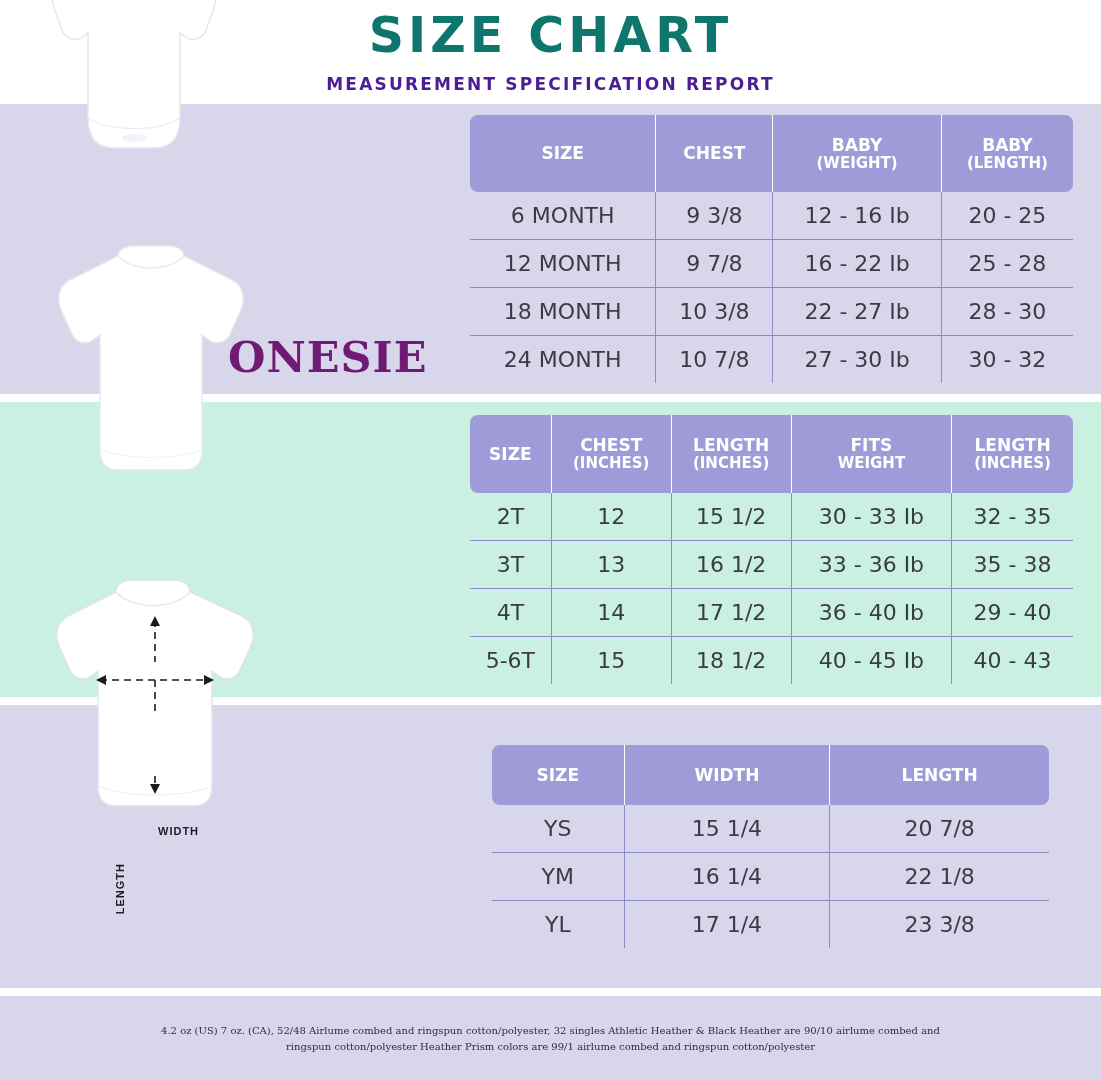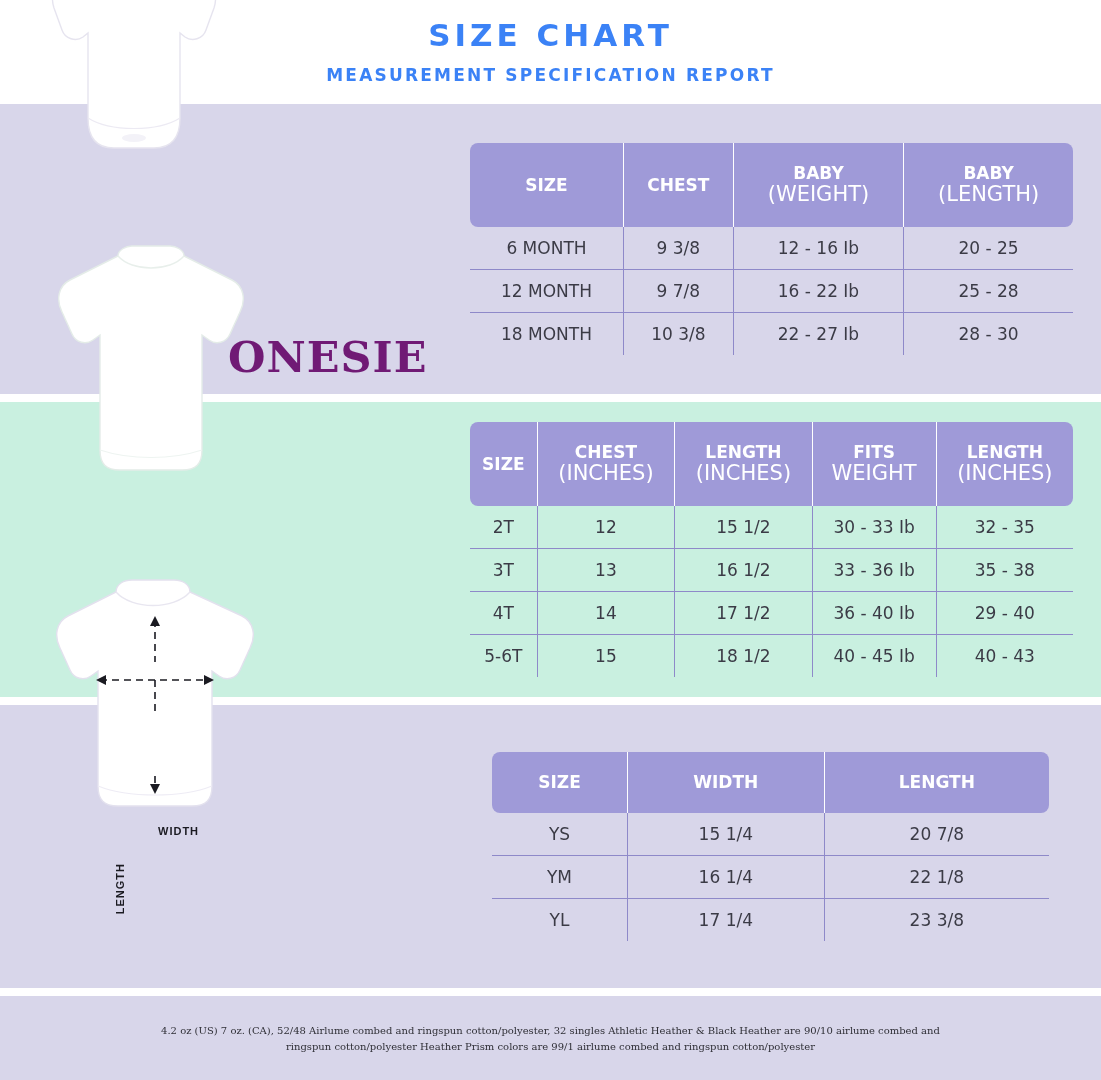--- a/index.html
+++ b/index.html
@@ -21,33 +21,33 @@
     height: 104px;
     display: flex;
     flex-direction: column;
     align-items: center;
     justify-content: center;
     background: #ffffff;
   }
   .header-title {
     font-family: "DejaVu Sans", sans-serif;
     font-weight: bold;
-    font-size: 31px;
+    font-size: 49px;
     letter-spacing: 4px;
-    color: #3b82f6;
+    color: #0f766e;
     line-height: 1;
     margin-bottom: 14px;
     text-transform: uppercase;
   }
   .header-sub {
     font-family: "DejaVu Sans", sans-serif;
     font-weight: bold;
     font-size: 17px;
     letter-spacing: 2.2px;
-    color: #3b82f6;
+    color: #4c1d95;
     text-transform: uppercase;
   }
 
   
   .section {
     display: flex;
     align-items: center;
     position: relative;
   }
   .sec-onesie { height: 290px; background: #d8d6ea; }
@@ -91,30 +91,30 @@
     font-weight: bold;
     text-align: center;
     padding: 21px 4px;
     font-size: 17px;
     line-height: 1.1;
     border-right: 1px solid #ffffff;
   }
   table.sizes thead th:last-child { border-right: none; }
   table.sizes thead th .sub {
     display: block;
-    font-size: 21px;
-    font-weight: normal;
+    font-size: 15px;
+    font-weight: bold;
   }
   table.sizes thead tr th:first-child { border-top-left-radius: 8px; border-bottom-left-radius: 8px; }
   table.sizes thead tr th:last-child { border-top-right-radius: 8px; border-bottom-right-radius: 8px; }
 
   table.sizes tbody td {
     text-align: center;
     padding: 11px 4px;
-    font-size: 17px;
+    font-size: 22px;
     color: #3b3b46;
     border-bottom: 1px solid #8e89c9;
     border-right: 1px solid #8e89c9;
   }
   table.sizes tbody tr td:last-child { border-right: none; }
   table.sizes tbody tr:last-child td { border-bottom: none; }
 
   .t-onesie  { font-size: 17px; }
   .t-toddler { font-size: 16px; }
 
@@ -183,20 +183,26 @@
             <td>12 MONTH</td>
             <td>9 7/8</td>
             <td>16 - 22 Ib</td>
             <td>25 - 28</td>
           </tr>
           <tr>
             <td>18  MONTH</td>
             <td>10 3/8</td>
             <td>22 - 27 Ib</td>
             <td>28 - 30</td>
+          </tr>
+          <tr>
+            <td>24 MONTH</td>
+            <td>10 7/8</td>
+            <td>27 - 30 Ib</td>
+            <td>30 - 32</td>
           </tr>
         </tbody>
       </table>
     </div>
   </div>
 
   <div class="gap"></div>
 
   <div class="section sec-toddler">
     <div class="sec-left">

